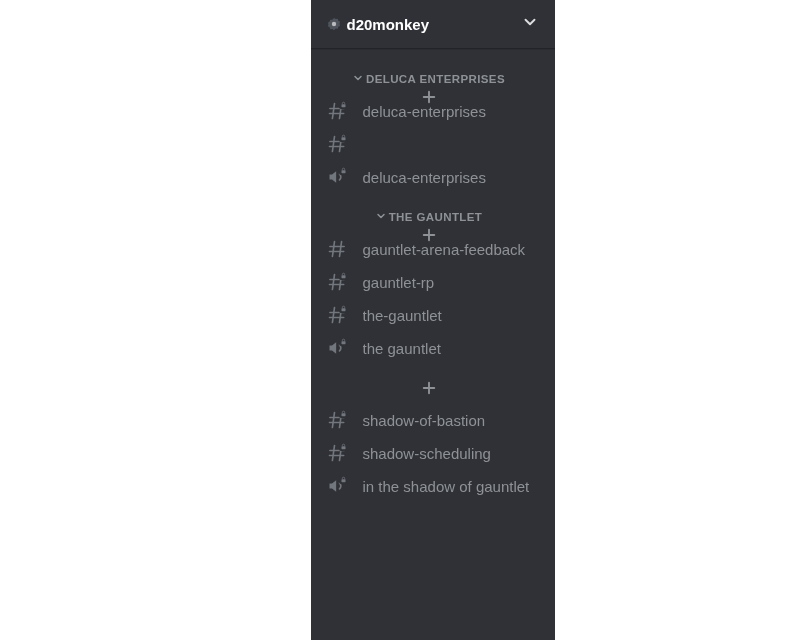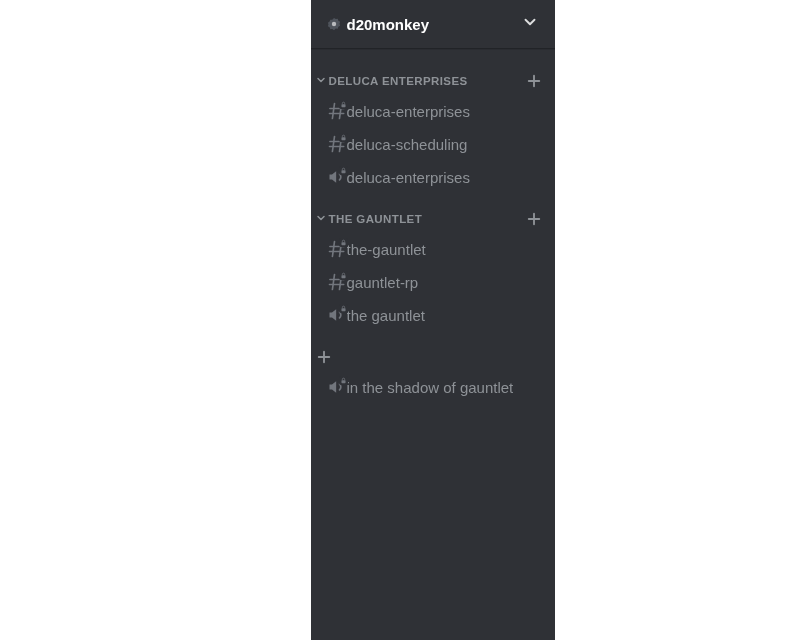--- a/index.html
+++ b/index.html
@@ -58,20 +58,21 @@
   .category {
     padding-top: 14px;
   }
   .category-header {
     display: flex;
     align-items: center;
     justify-content: space-between;
     padding: 0 12px 0 4px;
     height: 22px;
     cursor: pointer;
+    flex-direction: column;
   }
   .category-header-left {
     display: flex;
     align-items: center;
     gap: 2px;
     color: #8e9297;
   }
   .category-arrow svg { width: 12px; height: 12px; }
   .category-name {
     font-size: 11.5px;
@@ -92,21 +93,21 @@
     padding-top: 2px;
   }
   .channel {
     display: flex;
     align-items: center;
     height: 32px;
     padding: 0 8px;
     margin: 1px 8px 1px 8px;
     border-radius: 4px;
     cursor: pointer;
-    gap: 0;
+    gap: 16px;
   }
   .channel-icon {
     width: 20px;
     height: 20px;
     flex-shrink: 0;
     display: flex;
     align-items: center;
     justify-content: center;
     color: #72767d;
     position: relative;
@@ -197,21 +198,20 @@
                 <line x1="3.5" y1="9" x2="20.5" y2="9"></line>
                 <line x1="3" y1="15" x2="20" y2="15"></line>
               </svg>
               <span class="lock-overlay">
                 <svg viewBox="0 0 24 24" fill="currentColor">
                   <rect x="5" y="11" width="14" height="10" rx="2"></rect>
                   <path d="M8 11V8a4 4 0 018 0v3" fill="none" stroke="currentColor" stroke-width="2.5"></path>
                 </svg>
               </span>
             </span>
-            <span class="channel-name">deluca-scheduling</span>
           </li>
           <li class="channel">
             <span class="channel-icon">
               <svg viewBox="0 0 24 24" fill="currentColor">
                 <path d="M11 5L6 9H3v6h3l5 4V5z"></path>
                 <path d="M15 8.5c1 .9 1.6 2.1 1.6 3.5s-.6 2.6-1.6 3.5" fill="none" stroke="currentColor" stroke-width="2" stroke-linecap="round"></path>
               </svg>
               <span class="lock-overlay">
                 <svg viewBox="0 0 24 24" fill="currentColor">
                   <rect x="5" y="11" width="14" height="10" rx="2"></rect>
@@ -240,45 +240,56 @@
         </div>
         <ul class="channel-list">
           <li class="channel">
             <span class="channel-icon">
               <svg viewBox="0 0 24 24" fill="none" stroke="currentColor" stroke-width="2" stroke-linecap="round">
                 <line x1="9" y1="3" x2="6.5" y2="21"></line>
                 <line x1="17.5" y1="3" x2="15" y2="21"></line>
                 <line x1="3.5" y1="9" x2="20.5" y2="9"></line>
                 <line x1="3" y1="15" x2="20" y2="15"></line>
               </svg>
+            </span>
+            <span class="channel-name">gauntlet-arena-feedback</span>
+          </li>
+          <li class="channel">
+            <span class="channel-icon">
+              <svg viewBox="0 0 24 24" fill="none" stroke="currentColor" stroke-width="2" stroke-linecap="round">
+                <line x1="9" y1="3" x2="6.5" y2="21"></line>
+                <line x1="17.5" y1="3" x2="15" y2="21"></line>
+                <line x1="3.5" y1="9" x2="20.5" y2="9"></line>
+                <line x1="3" y1="15" x2="20" y2="15"></line>
+              </svg>
+              <span class="lock-overlay">
+                <svg viewBox="0 0 24 24" fill="currentColor">
+                  <rect x="5" y="11" width="14" height="10" rx="2"></rect>
+                  <path d="M8 11V8a4 4 0 018 0v3" fill="none" stroke="currentColor" stroke-width="2.5"></path>
+                </svg>
+              </span>
+            </span>
+            <span class="channel-name">gauntlet-rp</span>
+          </li>
+          <li class="channel">
+            <span class="channel-icon">
+              <svg viewBox="0 0 24 24" fill="none" stroke="currentColor" stroke-width="2" stroke-linecap="round">
+                <line x1="9" y1="3" x2="6.5" y2="21"></line>
+                <line x1="17.5" y1="3" x2="15" y2="21"></line>
+                <line x1="3.5" y1="9" x2="20.5" y2="9"></line>
+                <line x1="3" y1="15" x2="20" y2="15"></line>
+              </svg>
               <span class="lock-overlay">
                 <svg viewBox="0 0 24 24" fill="currentColor">
                   <rect x="5" y="11" width="14" height="10" rx="2"></rect>
                   <path d="M8 11V8a4 4 0 018 0v3" fill="none" stroke="currentColor" stroke-width="2.5"></path>
                 </svg>
               </span>
             </span>
             <span class="channel-name">the-gauntlet</span>
-          </li>
-          <li class="channel">
-            <span class="channel-icon">
-              <svg viewBox="0 0 24 24" fill="none" stroke="currentColor" stroke-width="2" stroke-linecap="round">
-                <line x1="9" y1="3" x2="6.5" y2="21"></line>
-                <line x1="17.5" y1="3" x2="15" y2="21"></line>
-                <line x1="3.5" y1="9" x2="20.5" y2="9"></line>
-                <line x1="3" y1="15" x2="20" y2="15"></line>
-              </svg>
-              <span class="lock-overlay">
-                <svg viewBox="0 0 24 24" fill="currentColor">
-                  <rect x="5" y="11" width="14" height="10" rx="2"></rect>
-                  <path d="M8 11V8a4 4 0 018 0v3" fill="none" stroke="currentColor" stroke-width="2.5"></path>
-                </svg>
-              </span>
-            </span>
-            <span class="channel-name">gauntlet-rp</span>
           </li>
           <li class="channel">
             <span class="channel-icon">
               <svg viewBox="0 0 24 24" fill="currentColor">
                 <path d="M11 5L6 9H3v6h3l5 4V5z"></path>
                 <path d="M15 8.5c1 .9 1.6 2.1 1.6 3.5s-.6 2.6-1.6 3.5" fill="none" stroke="currentColor" stroke-width="2" stroke-linecap="round"></path>
               </svg>
               <span class="lock-overlay">
                 <svg viewBox="0 0 24 24" fill="currentColor">
                   <rect x="5" y="11" width="14" height="10" rx="2"></rect>
@@ -295,20 +306,54 @@
           <span class="add-btn">
             <svg viewBox="0 0 24 24" fill="none" stroke="currentColor" stroke-width="2.5" stroke-linecap="round">
               <line x1="12" y1="5" x2="12" y2="19"></line>
               <line x1="5" y1="12" x2="19" y2="12"></line>
             </svg>
           </span>
         </div>
         <ul class="channel-list">
           <li class="channel">
             <span class="channel-icon">
+              <svg viewBox="0 0 24 24" fill="none" stroke="currentColor" stroke-width="2" stroke-linecap="round">
+                <line x1="9" y1="3" x2="6.5" y2="21"></line>
+                <line x1="17.5" y1="3" x2="15" y2="21"></line>
+                <line x1="3.5" y1="9" x2="20.5" y2="9"></line>
+                <line x1="3" y1="15" x2="20" y2="15"></line>
+              </svg>
+              <span class="lock-overlay">
+                <svg viewBox="0 0 24 24" fill="currentColor">
+                  <rect x="5" y="11" width="14" height="10" rx="2"></rect>
+                  <path d="M8 11V8a4 4 0 018 0v3" fill="none" stroke="currentColor" stroke-width="2.5"></path>
+                </svg>
+              </span>
+            </span>
+            <span class="channel-name">shadow-of-bastion</span>
+          </li>
+          <li class="channel">
+            <span class="channel-icon">
+              <svg viewBox="0 0 24 24" fill="none" stroke="currentColor" stroke-width="2" stroke-linecap="round">
+                <line x1="9" y1="3" x2="6.5" y2="21"></line>
+                <line x1="17.5" y1="3" x2="15" y2="21"></line>
+                <line x1="3.5" y1="9" x2="20.5" y2="9"></line>
+                <line x1="3" y1="15" x2="20" y2="15"></line>
+              </svg>
+              <span class="lock-overlay">
+                <svg viewBox="0 0 24 24" fill="currentColor">
+                  <rect x="5" y="11" width="14" height="10" rx="2"></rect>
+                  <path d="M8 11V8a4 4 0 018 0v3" fill="none" stroke="currentColor" stroke-width="2.5"></path>
+                </svg>
+              </span>
+            </span>
+            <span class="channel-name">shadow-scheduling</span>
+          </li>
+          <li class="channel">
+            <span class="channel-icon">
               <svg viewBox="0 0 24 24" fill="currentColor">
                 <path d="M11 5L6 9H3v6h3l5 4V5z"></path>
                 <path d="M15 8.5c1 .9 1.6 2.1 1.6 3.5s-.6 2.6-1.6 3.5" fill="none" stroke="currentColor" stroke-width="2" stroke-linecap="round"></path>
               </svg>
               <span class="lock-overlay">
                 <svg viewBox="0 0 24 24" fill="currentColor">
                   <rect x="5" y="11" width="14" height="10" rx="2"></rect>
                   <path d="M8 11V8a4 4 0 018 0v3" fill="none" stroke="currentColor" stroke-width="2.5"></path>
                 </svg>
               </span>

